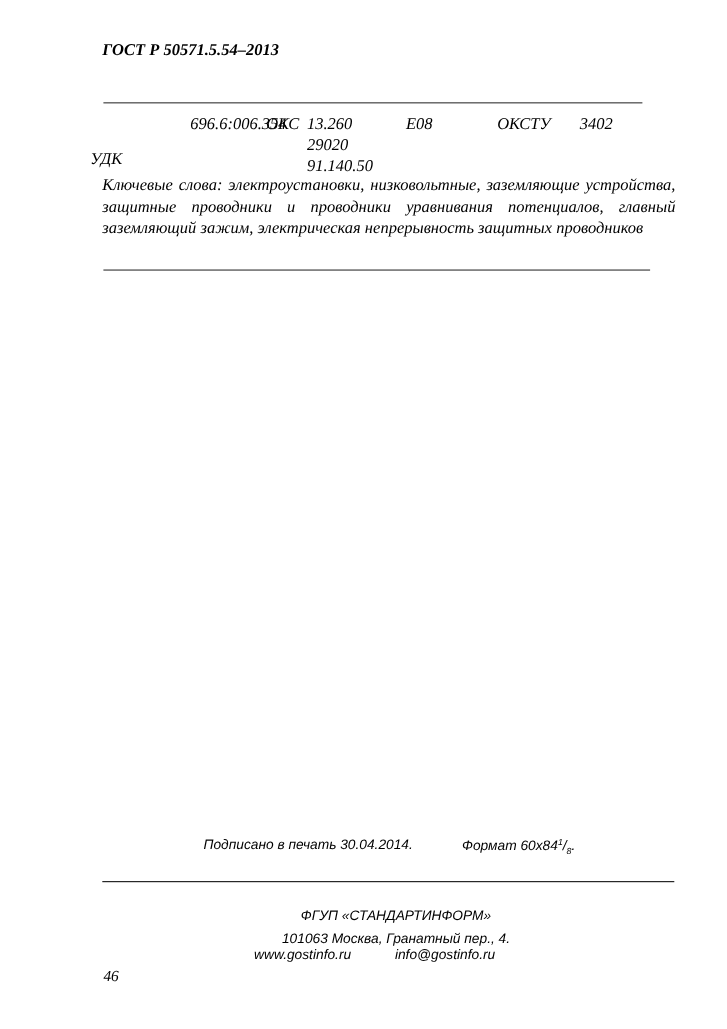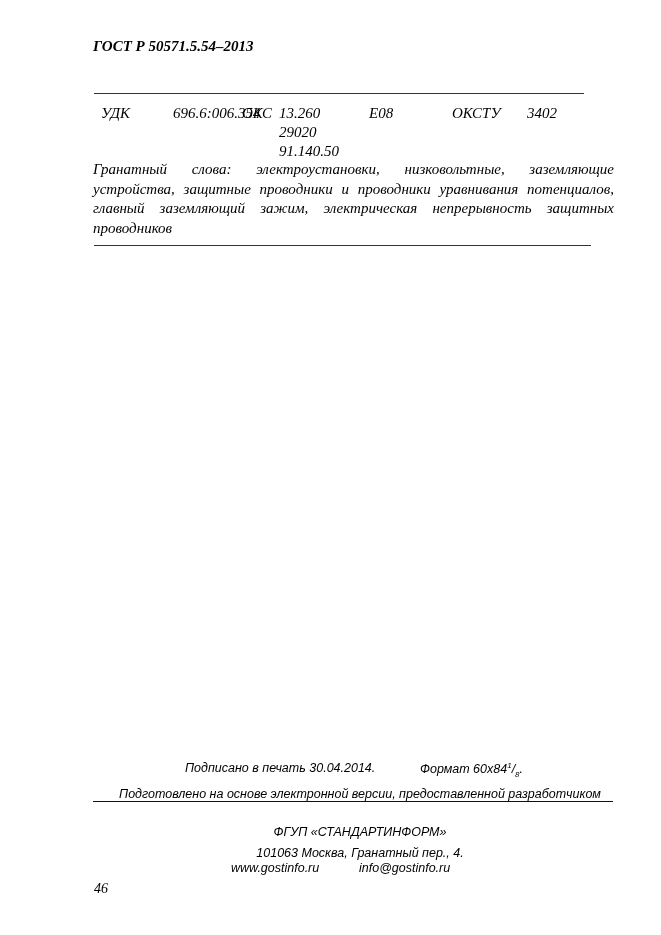--- a/index.html
+++ b/index.html
@@ -57,39 +57,38 @@
     }
     sup, sub { font-size: 8px; }
   </style>
 </head>
 <body>
 
 <div class="abs header-title">ГОСТ Р 50571.5.54–2013</div>
 
 <div class="rule" style="left:94px; top:93px; width:490px;"></div>
 
-<div class="abs codes-row" style="left:101px;">УДК</div>
+<div class="abs codes-row" style="left:82px;margin-top:32px;">УДК</div>
 <div class="abs codes-row" style="left:133px;margin-left:40px;">696.6:006.354</div>
 <div class="abs codes-row" style="left:242px;">ОКС</div>
 <div class="abs codes-row" style="left:279px;">13.260</div>
 <div class="abs codes-row" style="left:279px; top:123px;">29020</div>
 <div class="abs codes-row" style="left:279px; top:142px;">91.140.50</div>
 <div class="abs codes-row" style="left:369px;">Е08</div>
 <div class="abs codes-row" style="left:452px;">ОКСТУ</div>
 <div class="abs codes-row" style="left:527px;">3402</div>
 
-<div class="abs keywords"><span>Гранатный слова:</span> <span>электроустановки, низковольтные, заземляющие устройства, защитные проводники и проводники уравнивания потенциалов, главный заземляющий зажим, электрическая непрерывность защитных проводников</span></div>
+<div class="abs keywords"><span>Ключевые слова:</span> <span>электроустановки, низковольтные, заземляющие устройства, защитные проводники и проводники уравнивания потенциалов, главный заземляющий зажим, электрическая непрерывность защитных проводников</span></div>
 
 <div class="rule" style="left:94px; top:245px; width:497px;"></div>
 
 <div class="abs sans" style="left:185px; top:741px;">Подписано в печать 30.04.2014.</div>
 <div class="abs sans" style="left:420px; top:741px;"><span>Формат 60x84</span><sup>1</sup>/<sub>8</sub><span>.</span></div>
 
 <div class="abs sans center-block" style="left:60px; top:767px; width:600px;">
-  <div>Подготовлено на основе электронной версии, предоставленной разработчиком</div>
 </div>
 
 <div class="rule" style="left:93px; top:801px; width:520px; background:#111;"></div>
 
 <div class="abs sans center-block" style="left:60px; top:805px; width:600px;">ФГУП «СТАНДАРТИНФОРМ»</div>
 <div class="abs sans center-block" style="left:60px; top:826px; width:600px;">101063 Москва, Гранатный пер., 4.</div>
 <div class="abs sans" style="left:231px; top:841px;">www.gostinfo.ru</div>
 <div class="abs sans" style="left:359px; top:841px;">info@gostinfo.ru</div>
 
 <div class="abs page-num">46</div>

